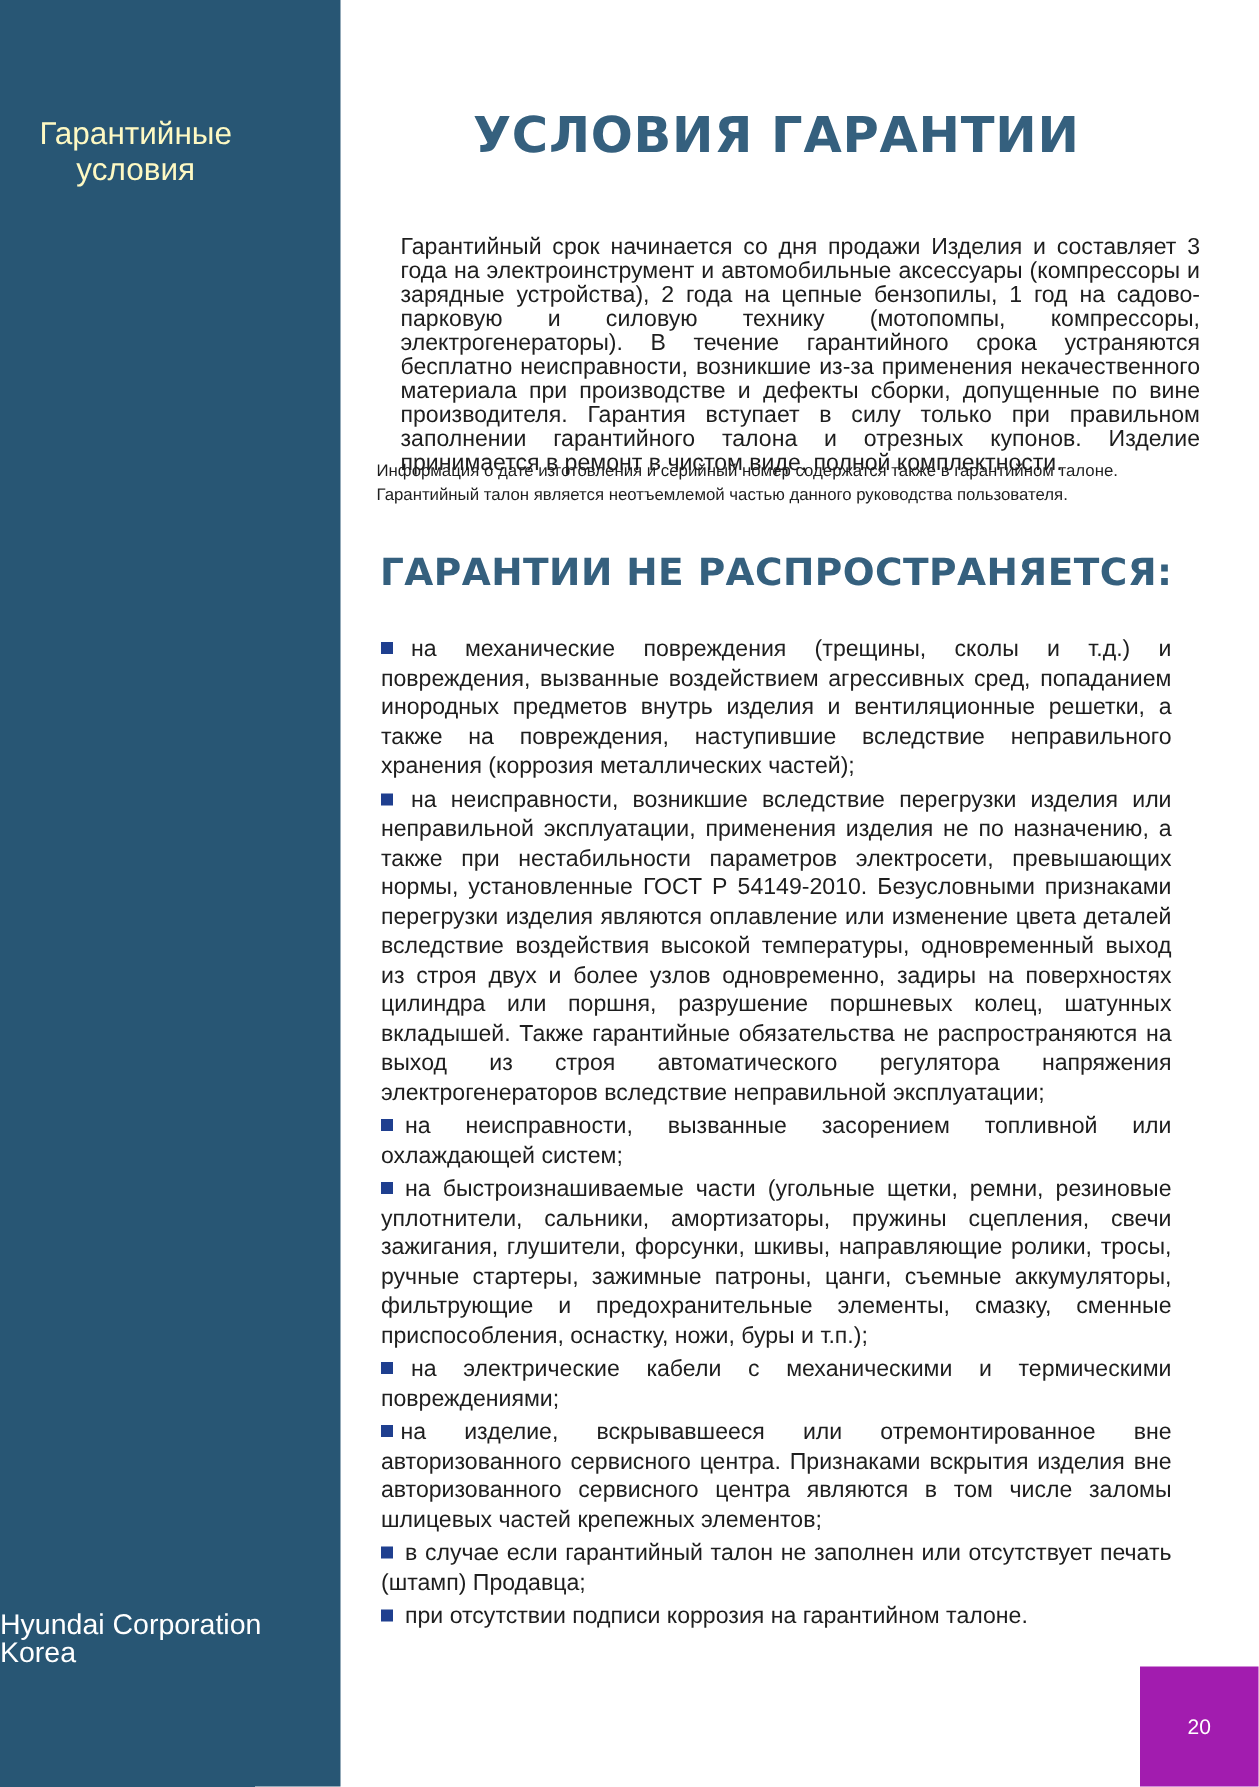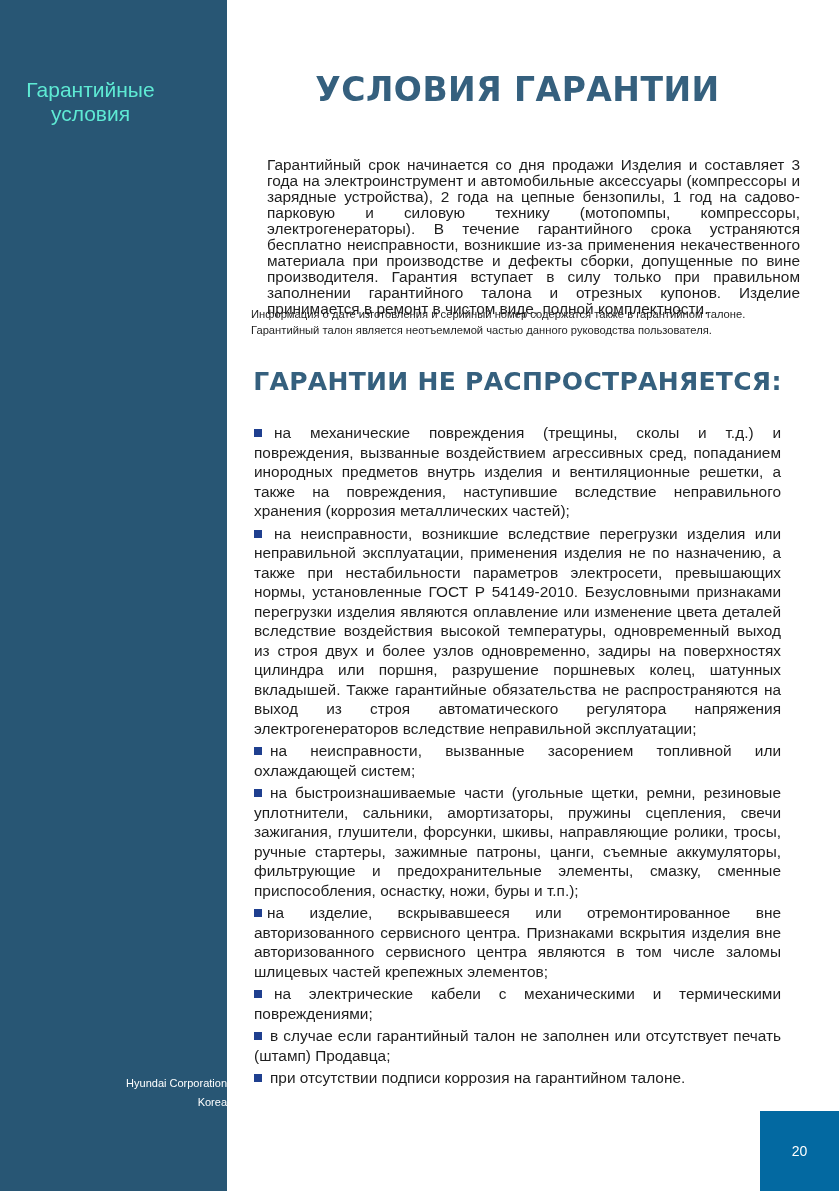--- a/index.html
+++ b/index.html
@@ -8,31 +8,31 @@
     background: #ffffff;
     font-family: "Liberation Sans", sans-serif;
     color: #1e1e1e;
   }
   .sidebar {
     position: absolute; left: 0; top: 0; width: 227px; height: 1191px;
     background: #285674;
   }
   .sidebar-title {
     position: absolute; left: 0; width: 181px; top: 78px;
-    text-align: center; color: #5eead4; font-size: 21px; line-height: 24px;
+    text-align: center; color: #fef9c3; font-size: 21px; line-height: 24px;
     white-space: pre-line;
   }
   .sidebar-footer {
     position: absolute; left: 0; width: 227px; top: 1074px;
-    text-align: right; color: #ffffff; font-size: 11px; line-height: 19px;
+    text-align: left; color: #ffffff; font-size: 19px; line-height: 19px;
     white-space: pre-line;
   }
   .page-number {
     position: absolute; left: 760px; top: 1111px; width: 79px; height: 80px;
-    background: #0369a1; color: #ffffff; font-size: 14px;
+    background: #a21caf; color: #ffffff; font-size: 14px;
     display: flex; align-items: center; justify-content: center;
   }
   .content {
     position: absolute; left: 251px; top: 0; width: 533px;
   }
   .h1 {
     position: absolute; left: 0; width: 533px; top: 70px; margin: 0;
     text-align: center; color: #35607e; font-size: 33px; font-weight: bold;
     font-family: "DejaVu Sans", sans-serif; letter-spacing: 0.5px;
   }
@@ -73,20 +73,20 @@
   <h1 class="h1">УСЛОВИЯ ГАРАНТИИ</h1>
   <p class="intro">Гарантийный срок начинается со дня продажи Изделия и составляет 3 года на электроинструмент и автомобильные аксессуары (компрессоры и зарядные устройства), 2 года на цепные бензопилы, 1 год на садово-парковую и силовую технику (мотопомпы, компрессоры, электрогенераторы). В течение гарантийного срока устраняются бесплатно неисправности, возникшие из-за применения некачественного материала при производстве и дефекты сборки, допущенные по вине производителя. Гарантия вступает в силу только при правильном заполнении гарантийного талона и отрезных купонов. Изделие принимается в ремонт в чистом виде, полной комплектности.</p>
   <p class="note">Информация о дате изготовления и серийный номер содержатся также в гарантийном талоне. Гарантийный талон является неотъемлемой частью данного руководства пользователя.</p>
 
   <h2 class="h2">ГАРАНТИИ НЕ РАСПРОСТРАНЯЕТСЯ:</h2>
   <ul class="list">
     <li><span class="bullet"></span><span>на механические повреждения (трещины, сколы и т.д.) и повреждения, вызванные воздействием агрессивных сред, попаданием инородных предметов внутрь изделия и вентиляционные решетки, а также на повреждения, наступившие вследствие неправильного хранения (коррозия металлических частей);</span></li>
     <li><span class="bullet"></span><span>на неисправности, возникшие вследствие перегрузки изделия или неправильной эксплуатации, применения изделия не по назначению, а также при нестабильности параметров электросети, превышающих нормы, установленные ГОСТ Р 54149-2010. Безусловными признаками перегрузки изделия являются оплавление или изменение цвета деталей вследствие воздействия высокой температуры, одновременный выход из строя двух и более узлов одновременно, задиры на поверхностях цилиндра или поршня, разрушение поршневых колец, шатунных вкладышей. Также гарантийные обязательства не распространяются на выход из строя автоматического регулятора напряжения электрогенераторов вследствие неправильной эксплуатации;</span></li>
     <li><span class="bullet" style="margin-right:8px"></span><span>на неисправности, вызванные засорением топливной или охлаждающей систем;</span></li>
     <li><span class="bullet" style="margin-right:8px"></span><span>на быстроизнашиваемые части (угольные щетки, ремни, резиновые уплотнители, сальники, амортизаторы, пружины сцепления, свечи зажигания, глушители, форсунки, шкивы, направляющие ролики, тросы, ручные стартеры, зажимные патроны, цанги, съемные аккумуляторы, фильтрующие и предохранительные элементы, смазку, сменные приспособления, оснастку, ножи, буры и т.п.);</span></li>
+    <li><span class="bullet"></span><span>на электрические кабели с механическими и термическими повреждениями;</span></li>
     <li><span class="bullet" style="margin-right:5px"></span><span>на изделие, вскрывавшееся или отремонтированное вне авторизованного сервисного центра. Признаками вскрытия изделия вне авторизованного сервисного центра являются в том числе заломы шлицевых частей крепежных элементов;</span></li>
-    <li><span class="bullet"></span><span>на электрические кабели с механическими и термическими повреждениями;</span></li>
     <li><span class="bullet" style="margin-right:8px"></span><span>в случае если гарантийный талон не заполнен или отсутствует печать (штамп) Продавца;</span></li>
     <li><span class="bullet" style="margin-right:8px"></span><span>при отсутствии подписи коррозия на гарантийном талоне.</span></li>
   </ul>
 </div>
 
 <div class="page-number">20</div>
 
 </body></html>

